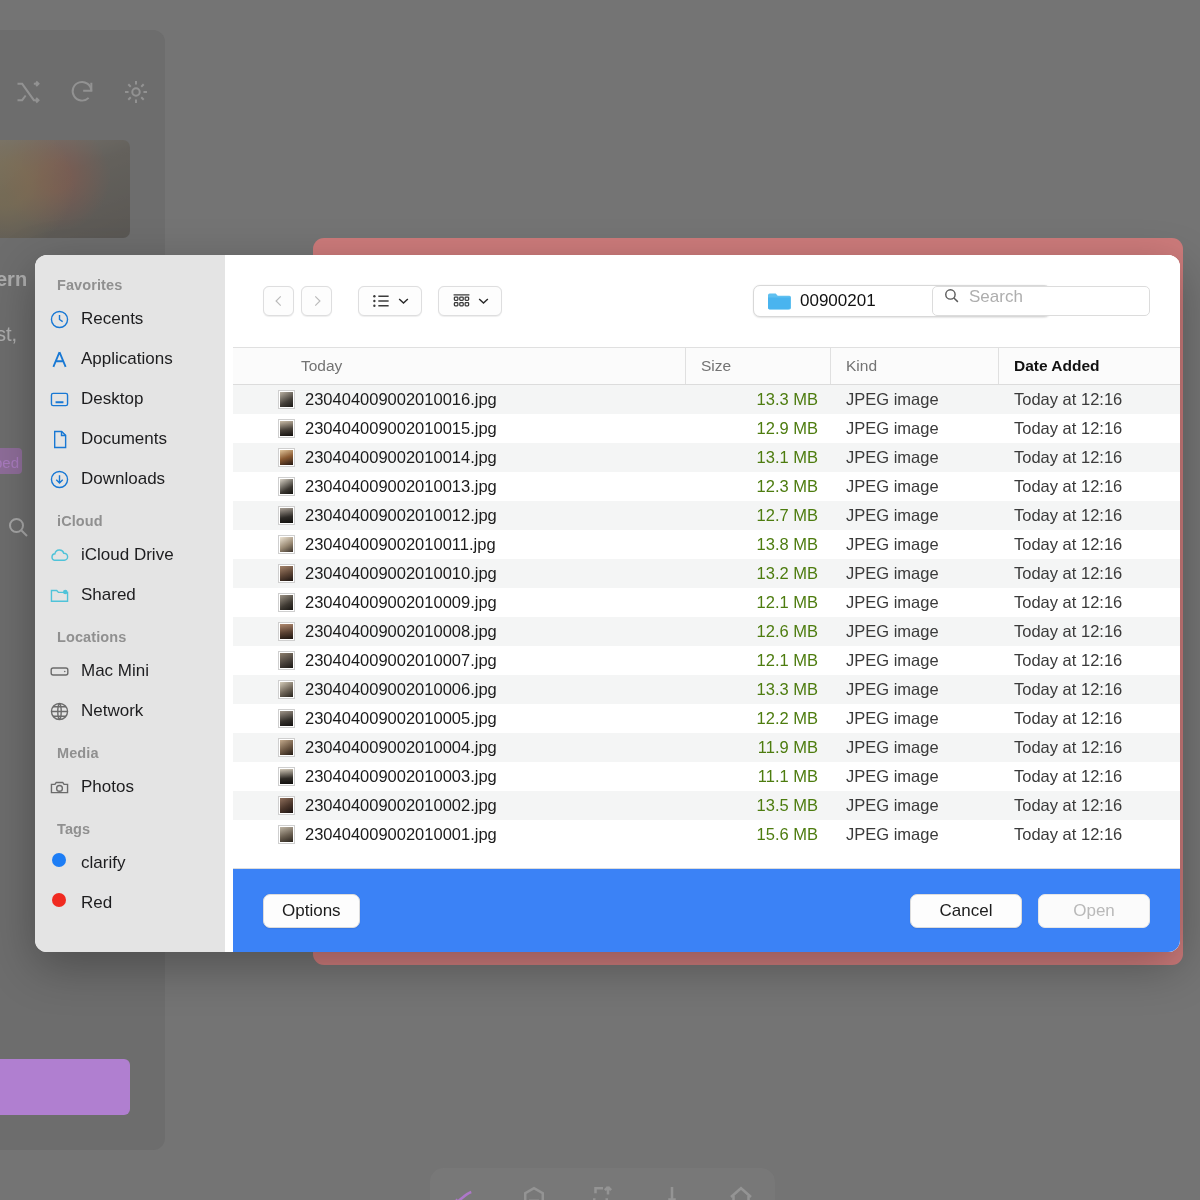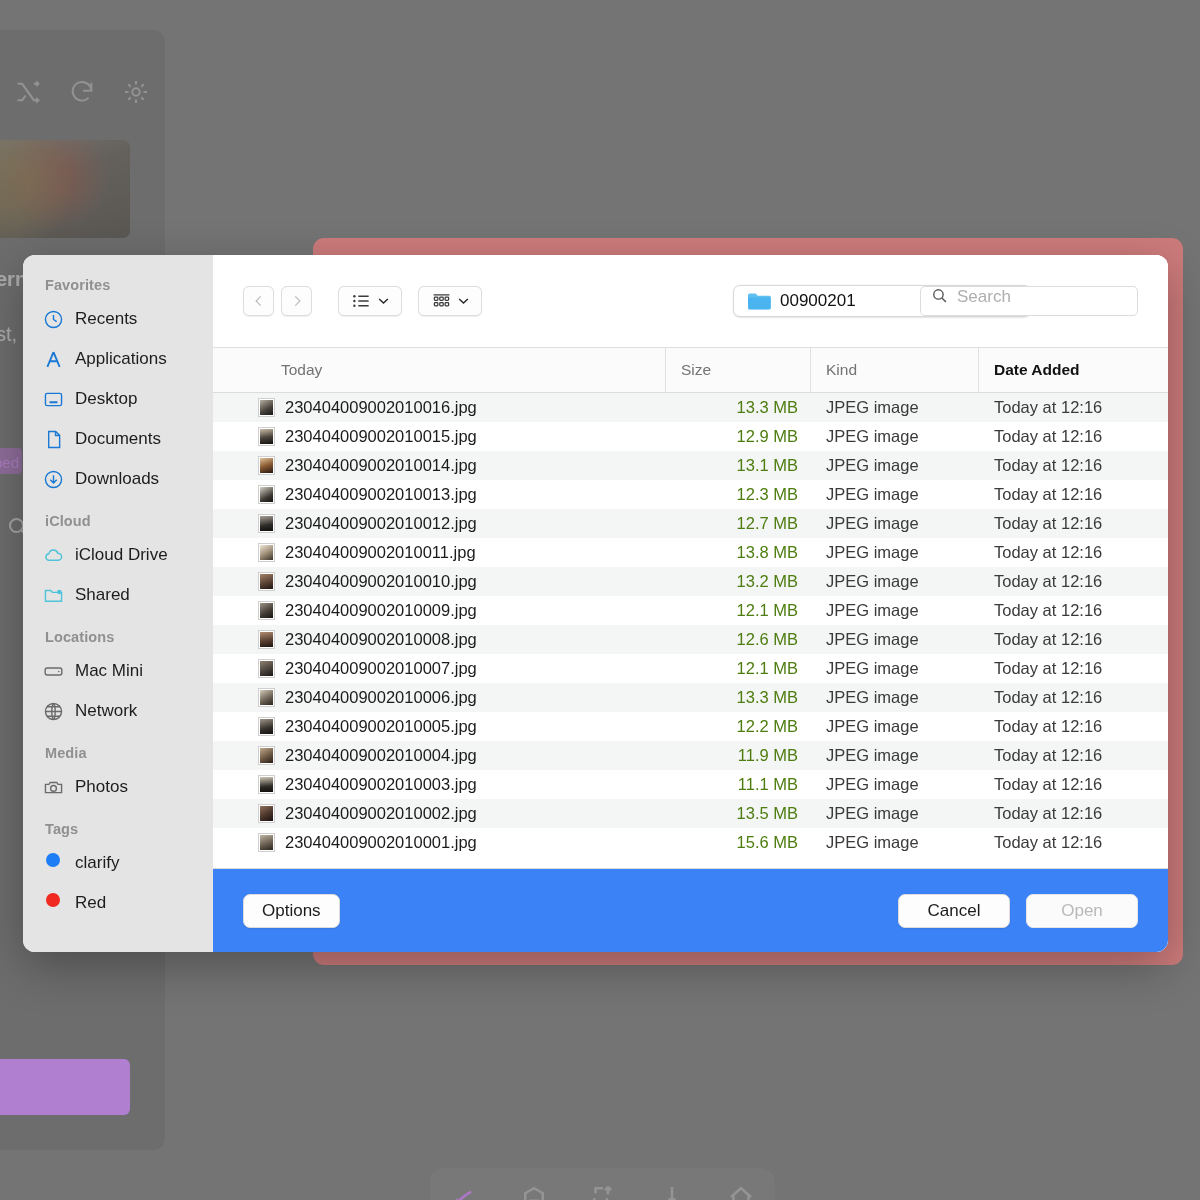--- a/index.html
+++ b/index.html
@@ -109,27 +109,28 @@
     position: absolute;
     left: 313px; top: 238px;
     width: 870px; height: 727px;
     background: #cd7b7b;
     border-radius: 11px;
   }
 
   
   #open-dialog {
     position: absolute;
-    left: 23px; top: 255px;
+    left: 35px; top: 255px;
     width: 1145px; height: 697px;
     border-radius: 12px;
     box-shadow: 0 14px 48px rgba(0,0,0,.30);
     display: flex;
     overflow: hidden;
     background: #ffffff;
+    gap: 8px;
   }
 
   
   #sidebar {
     width: 190px;
     flex: none;
     background: #e4e4e4;
     padding-top: 22px;
     overflow: hidden;
   }
@@ -139,21 +140,21 @@
     font-weight: bold;
     padding: 0 0 6px 22px;
     letter-spacing: .1px;
   }
   .sb-group { margin-bottom: 14px; }
   .sb-item {
     display: flex;
     align-items: center;
     gap: 11px;
     height: 40px;
-    padding-left: 20px;
+    padding-left: 14px;
     cursor: default;
   }
   .sb-item .sb-label {
     font-size: 17px;
     color: #1d1d1f;
     white-space: nowrap;
   }
   .sb-ico { width: 21px; height: 21px; flex: none; display: block; }
   .sb-ico svg { width: 21px; height: 21px; display: block; fill: none; stroke-width: 1.6; }
   .ico-blue svg  { stroke: #1878d4; }
@@ -252,21 +253,21 @@
     font-size: 17px;
     font-family: "Liberation Sans", sans-serif;
     color: #222;
     width: 100%;
     background: transparent;
   }
   #search-field input::placeholder { color: #aeaeae; }
 
   
   #col-header {
-    height: 46px;
+    height: 38px;
     flex: none;
     display: flex;
     align-items: flex-start;
     border-top: .5px solid #e0e0e0;
     border-bottom: .5px solid #dcdcdc;
     background: #fbfbfb;
     font-size: 15.5px;
     color: #737373;
   }
   #col-header .col {

